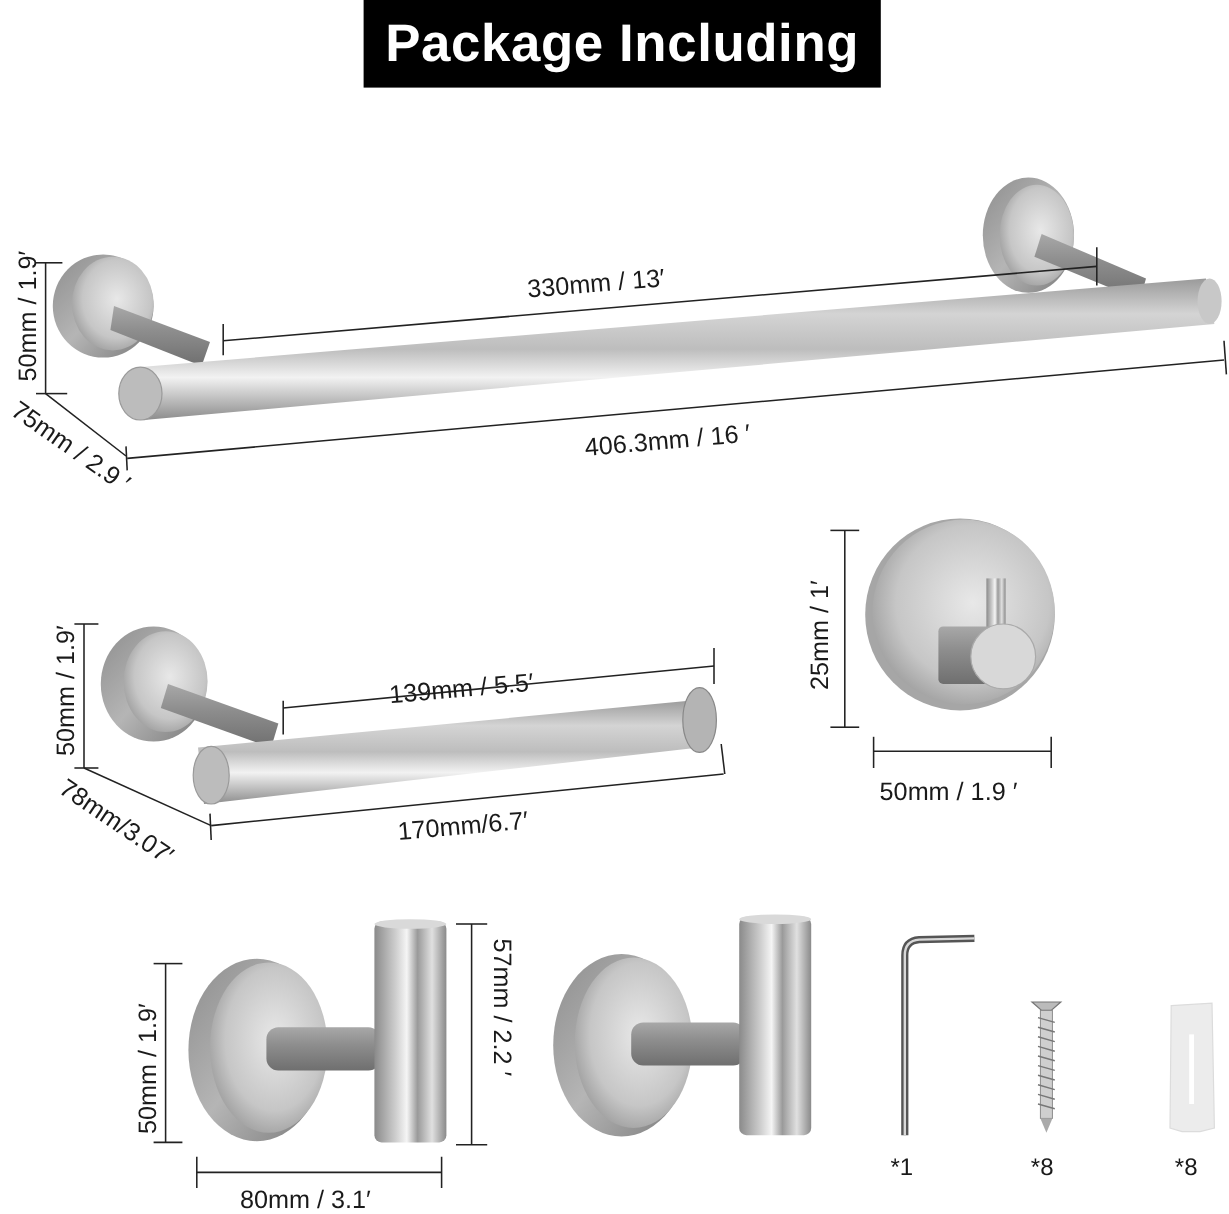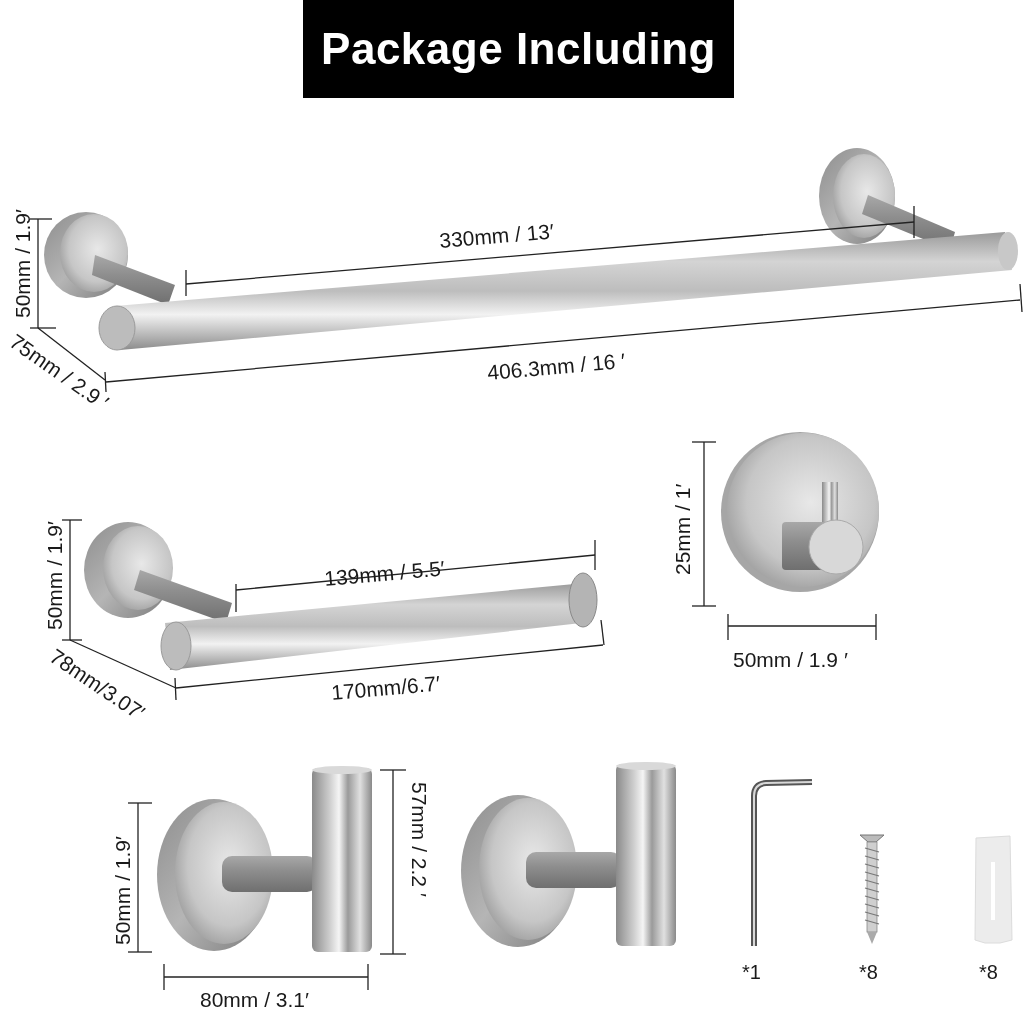--- a/index.html
+++ b/index.html
@@ -1,17 +1,17 @@
 <!DOCTYPE html>
 <html><head>
 <meta charset="utf-8">
 <style>
   html, body { margin:0; padding:0; background:#ffffff; }
   body { width:1024px; height:1012px; position:relative; overflow:hidden; font-family:"Liberation Sans", sans-serif; }
-  .title-box { position:absolute; left:303px; top:0; width:431px; height:98px; background:#000; display:flex; align-items:center; justify-content:center; }
+  .title-box { position:absolute; left:303px; top:0; width:431px; height:73px; background:#000; display:flex; align-items:center; justify-content:center; }
   .title-box span { color:#fff; font-weight:bold; font-size:44px; font-family:"Liberation Sans", sans-serif; letter-spacing:0.5px; }
   svg.art { position:absolute; left:0; top:0; }
   .lbl { font-family:"Liberation Sans", sans-serif; font-size:21px; fill:#1a1a1a; }
   .lbl-sm { font-family:"Liberation Sans", sans-serif; font-size:20px; fill:#1a1a1a; }
   .dim { stroke:#222; stroke-width:1.3; fill:none; }
 </style>
 </head>
 <body>
 
 <div class="title-box">

